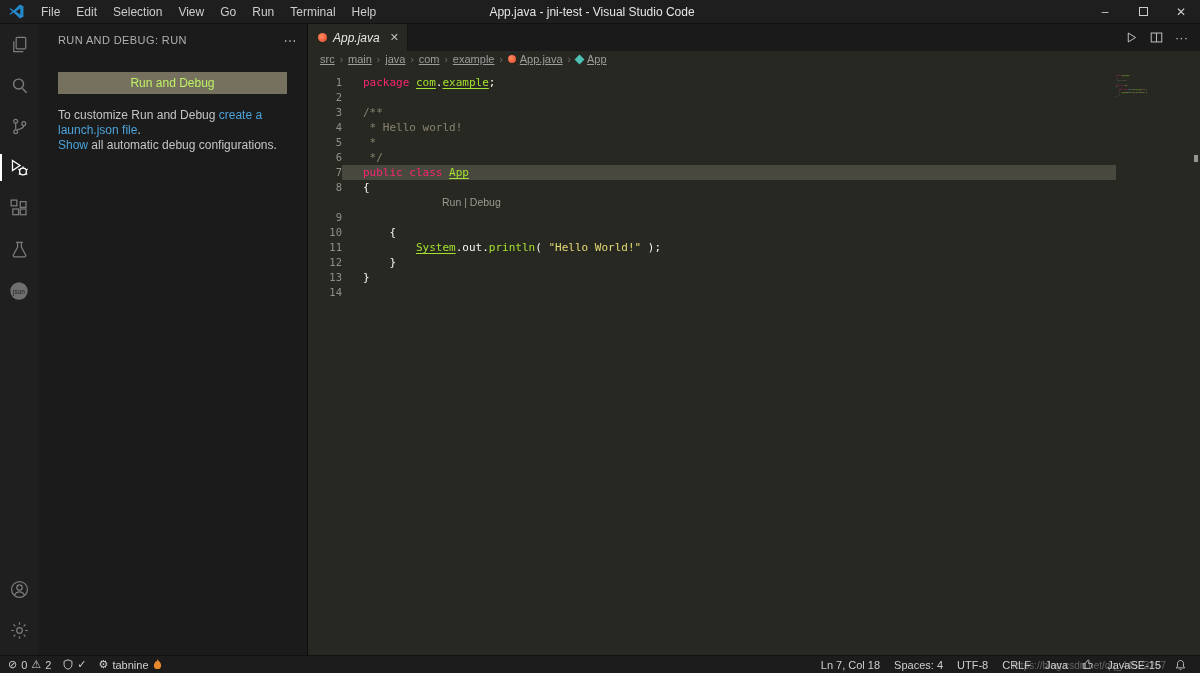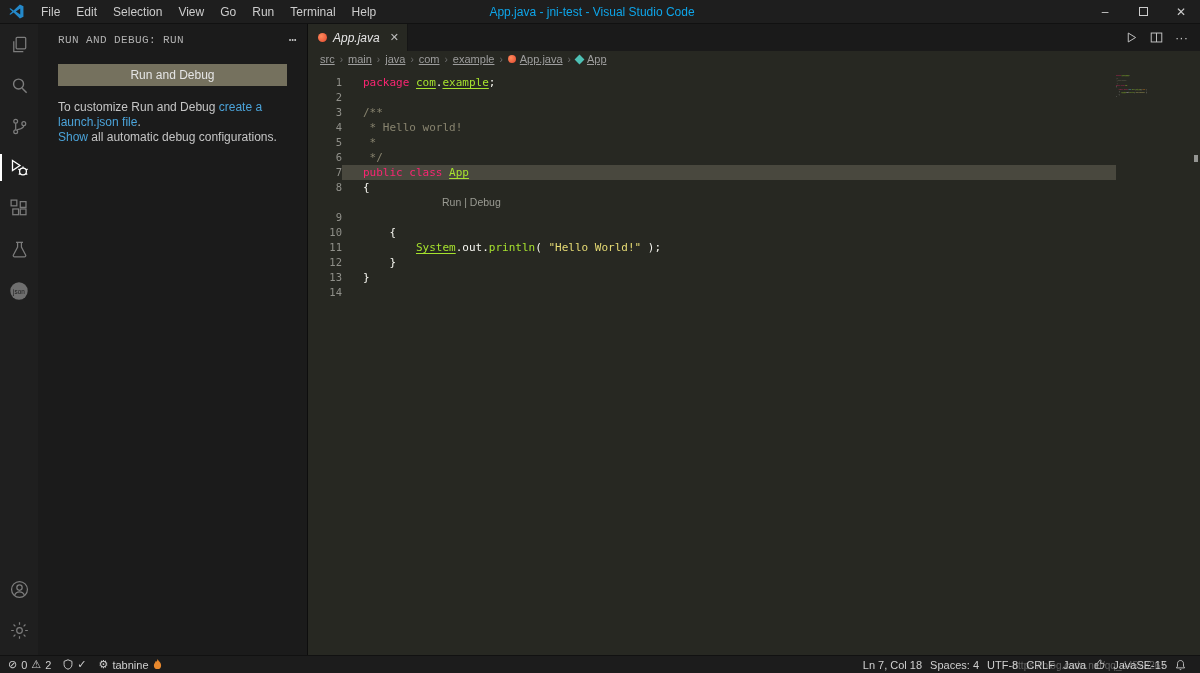--- a/index.html
+++ b/index.html
@@ -10,21 +10,21 @@
 
   
   .titlebar { position:absolute; top:0; left:0; right:0; height:24px;
     background:var(--p-titlebar-bg,#1e1e1e); display:flex; align-items:center; z-index:30;
     border-bottom:1px solid #111; }
   .tb-logo { width:16px; height:16px; margin:0 8px 0 9px; display:flex; align-items:center; }
   .menubar { display:flex; height:100%; align-items:center; }
   .menu-item { padding:0 8px; height:100%; display:flex; align-items:center;
     color:#cccccc; font-size:12px; cursor:default; }
   .menu-item::first-letter { text-decoration:underline; }
-  .tb-title { position:absolute; left:0; right:16px; text-align:center; color:#0ea5e9;
+  .tb-title { position:absolute; left:0; right:16px; text-align:center; color:#e5e5e5;
     font-size:12px; pointer-events:none; }
   .tb-controls { margin-left:auto; display:flex; height:100%; }
   .tb-btn { width:38px; height:100%; display:flex; align-items:center; justify-content:center;
     color:#cccccc; font-size:12px; }
   .tb-max-box { width:9px; height:9px; border:1px solid #ccc; display:inline-block; }
 
   
   .activitybar { position:absolute; top:24px; left:0; bottom:18px; width:38px;
     background:var(--p-activitybar-bg,#1f1f1f); display:flex; flex-direction:column; z-index:20; }
   .ab-top { flex:1; display:flex; flex-direction:column; }
@@ -34,24 +34,24 @@
   .ab-item.active { color:#ffffff; }
   .ab-item.active::before { content:""; position:absolute; left:0; top:7px; bottom:7px;
     width:2px; background:#ffffff; }
   .ab-icon { display:flex; align-items:center; justify-content:center; }
   .ab-icon svg { display:block; }
 
   
   .sidebar { position:absolute; top:24px; left:38px; bottom:18px; width:270px;
     background:var(--p-sidebar-bg,#1b1b1b); border-right:1px solid #0d0d0d; z-index:10; }
   .sb-header { height:32px; display:flex; align-items:center; padding:0 10px 0 20px;
-    color:#b0b0b0; font-size:11px; letter-spacing:.4px;font-family:Liberation Mono, monospace; }
+    color:#b0b0b0; font-size:11px; letter-spacing:.4px; }
   .sb-header .sb-more { margin-left:auto; color:#bcbcbc; font-size:13px; cursor:pointer; }
-  .sb-runbtn { display:block; margin:8px 20px 0 20px; width:calc(100% - 40px); height:22px;
-    background:var(--p-button-bg,#75715e); color:#e5e5e5; border:none; font-size:12px;
+  .sb-runbtn { display:block; margin:16px 20px 0 20px; width:calc(100% - 40px); height:22px;
+    background:var(--p-button-bg,#75715e); color:#bef264; border:none; font-size:12px;
     font-family:"Liberation Sans",sans-serif; cursor:pointer; }
   .sb-text { margin:14px 20px 0 20px; color:#c5c5c5; font-size:12px; line-height:15px; }
   .sb-text a { color:var(--p-accent-link,#4ba3d9); text-decoration:none; cursor:pointer; }
   .sb-text.second { margin-top:0; }
 
   
   .editor { position:absolute; top:24px; left:308px; right:0; bottom:18px;
     background:var(--p-editor-bg,#272822); }
   .tabbar { height:27px; background:var(--p-tabbar-bg,#1a1a1a); display:flex; align-items:stretch; }
   .tab { display:flex; align-items:center; gap:6px; padding:0 8px 0 10px;
@@ -98,21 +98,21 @@
     font-family:"DejaVu Sans Mono",monospace; font-size:11px; }
   .mm-line { height:15px; line-height:15px; white-space:pre; }
   .overview-marker { position:absolute; top:88px; right:2px; width:4px; height:7px;
     background:#cfcfcf; opacity:.65; }
 
   
   .statusbar { position:absolute; left:0; right:0; bottom:0; height:18px;
     background:var(--p-statusbar-bg,#1c1c1c); display:flex; align-items:center;
     font-size:11px; color:#cfcfcf; z-index:40; border-top:1px solid #111; }
   .sb-left { display:flex; align-items:center; padding-left:8px; gap:12px; }
-  .sb-right { margin-left:auto; display:flex; align-items:center; gap:8px; padding-right:14px; }
+  .sb-right { margin-left:auto; display:flex; align-items:center; gap:14px; padding-right:14px; }
   .sb-item { display:flex; align-items:center; gap:4px; cursor:pointer; white-space:nowrap; }
   .sb-glyph { font-size:11px; line-height:1; }
   .sb-item svg { display:block; }
   .watermark { position:absolute; right:34px; bottom:2px; font-size:10px;
     color:rgba(210,210,210,.38); pointer-events:none; z-index:50; white-space:nowrap; }
 </style>
 </head>
 <body>
 
 <div id="app">

